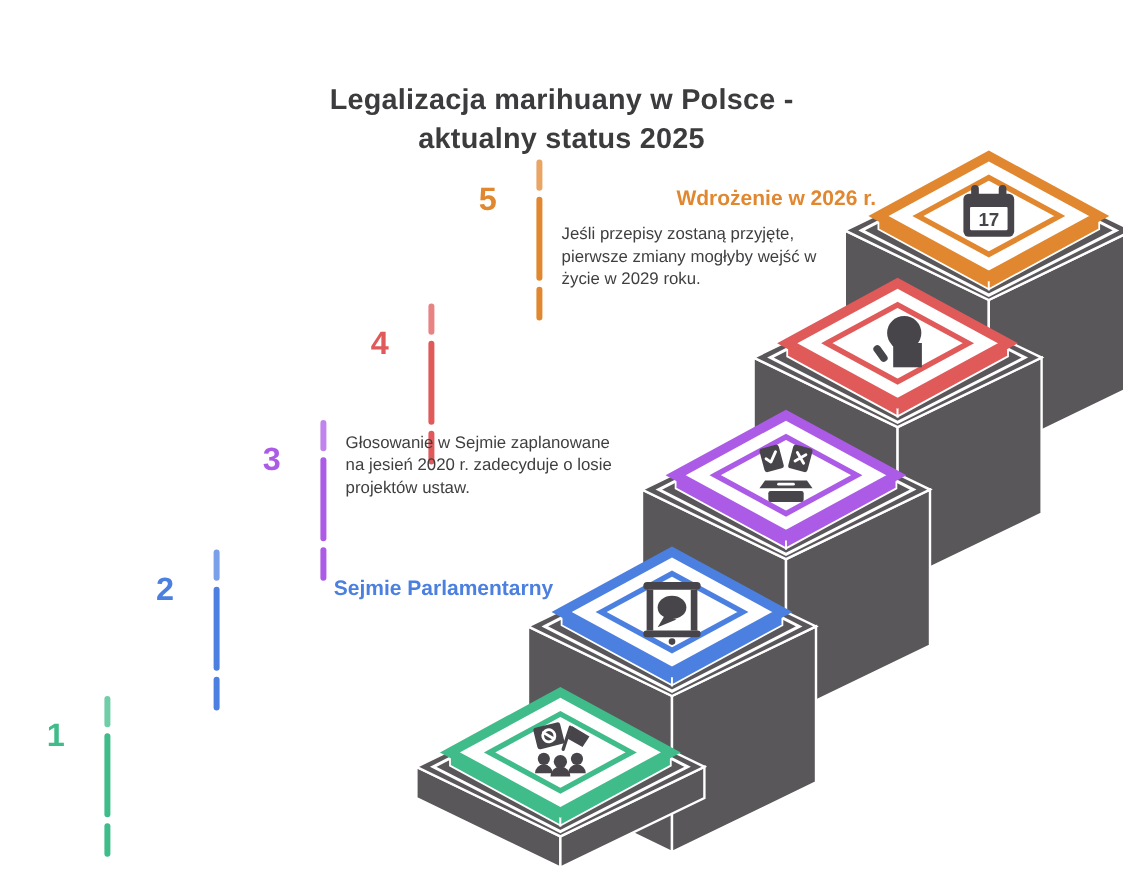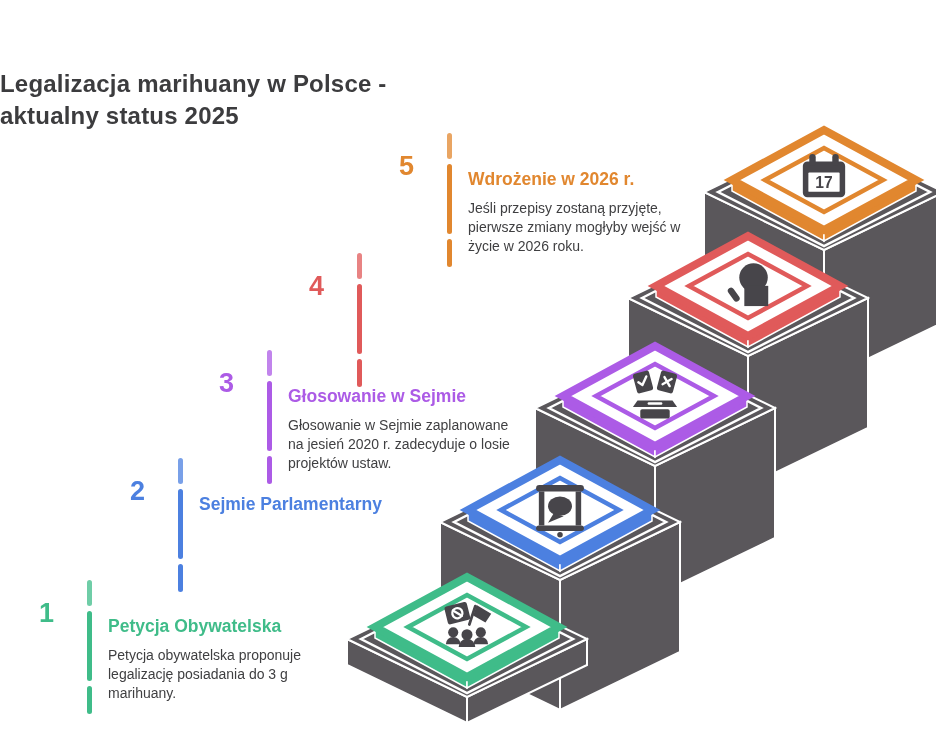--- a/index.html
+++ b/index.html
@@ -3,36 +3,36 @@
 <meta charset="utf-8">
 <style>
   html,body{margin:0;padding:0;}
   body{
     width:936px;height:738px;position:relative;overflow:hidden;
     background:#ffffff;
     font-family:"Liberation Sans",sans-serif;
   }
   .page-title{
     position:absolute;top:52px;left:0;width:100%;
-    font-size:24px;font-weight:bold;
+    text-align:center;font-size:24px;font-weight:bold;
     color:#3c3c3e;line-height:1.32;white-space:pre-line;letter-spacing:.2px;
   }
   .stairs-svg{position:absolute;left:340px;top:118px;}
   .step-block{position:absolute;display:flex;}
   .step-number{
     width:38px;padding:20px 0 0 6px;flex:none;
     font-size:27px;font-weight:bold;color:var(--c);line-height:1;
   }
   .step-bar{width:5px;margin:0 16px 0 10px;flex:none;display:flex;flex-direction:column;gap:5px;}
   .seg{display:block;width:5px;border-radius:2.5px;background:var(--c);}
   .seg1{height:26px;opacity:.75;}
   .seg2{height:70px;}
   .seg3{height:28px;}
   .step-texts{width:262px;}
-  .step-title{margin-top:36px;font-size:17.5px;font-weight:bold;color:var(--c);}
+  .step-title{margin-top:22px;font-size:17.5px;font-weight:bold;color:var(--c);text-align:right;}
   .step-desc{
     margin-top:9px;font-size:14px;line-height:1.36;color:#3f3f41;white-space:pre-line;
   }
   .pos5{left:393px;top:133px;}
   .pos4{left:303px;top:253px;}
   .pos3{left:213px;top:350px;}
   .pos2{left:124px;top:458px;}
   .pos1{left:33px;top:580px;}
 </style>
 </head>
@@ -159,42 +159,41 @@
   <div class="step-number">5</div>
   <div class="step-bar">
     <i class="seg seg1"></i>
     <i class="seg seg2"></i>
     <i class="seg seg3"></i>
   </div>
   <div class="step-texts">
     <div class="step-title">Wdrożenie w 2026 r.</div>
     <div class="step-desc">Jeśli przepisy zostaną przyjęte,
 pierwsze zmiany mogłyby wejść w
-życie w 2026 roku.</div>
+życie w 2029 roku.</div>
   </div>
 </div>
 
 <div class="step-block pos4" style="--c: #e05a5a;">
   <div class="step-number">4</div>
   <div class="step-bar">
     <i class="seg seg1"></i>
     <i class="seg seg2"></i>
     <i class="seg seg3"></i>
   </div>
 </div>
 
 <div class="step-block pos3" style="--c: #ac5be6;">
   <div class="step-number">3</div>
   <div class="step-bar">
     <i class="seg seg1"></i>
     <i class="seg seg2"></i>
     <i class="seg seg3"></i>
   </div>
   <div class="step-texts">
-    <div class="step-title">Głosowanie w Sejmie</div>
     <div class="step-desc">Głosowanie w Sejmie zaplanowane
 na jesień 2020 r. zadecyduje o losie
 projektów ustaw.</div>
   </div>
 </div>
 
 <div class="step-block pos2" style="--c: #4c80e0;">
   <div class="step-number">2</div>
   <div class="step-bar">
     <i class="seg seg1"></i>
@@ -206,19 +205,13 @@
   </div>
 </div>
 
 <div class="step-block pos1" style="--c: #3fbc89;">
   <div class="step-number">1</div>
   <div class="step-bar">
     <i class="seg seg1"></i>
     <i class="seg seg2"></i>
     <i class="seg seg3"></i>
   </div>
-  <div class="step-texts">
-    <div class="step-title">Petycja Obywatelska</div>
-    <div class="step-desc">Petycja obywatelska proponuje
-legalizację posiadania do 3 g
-marihuany.</div>
-  </div>
 </div>
 
 </body></html>

